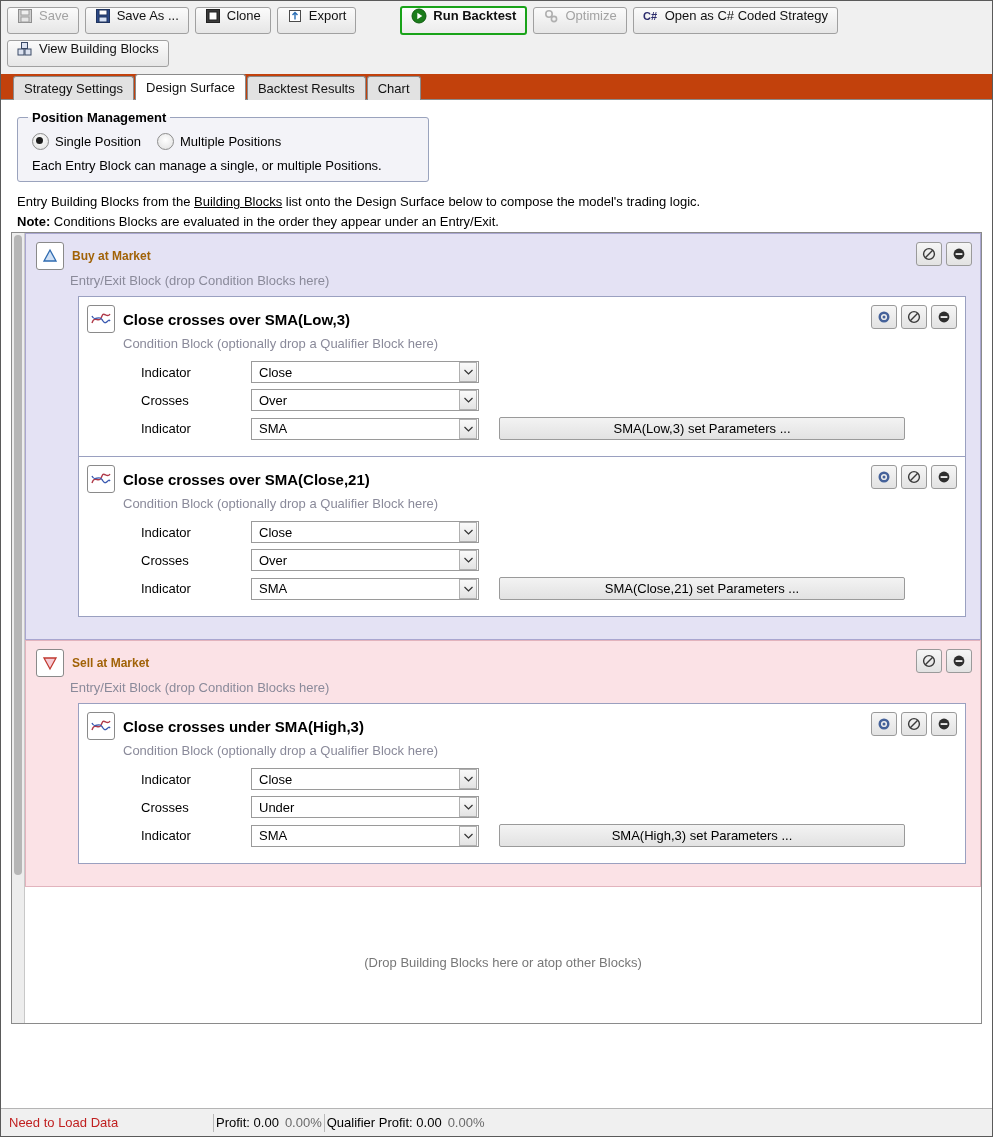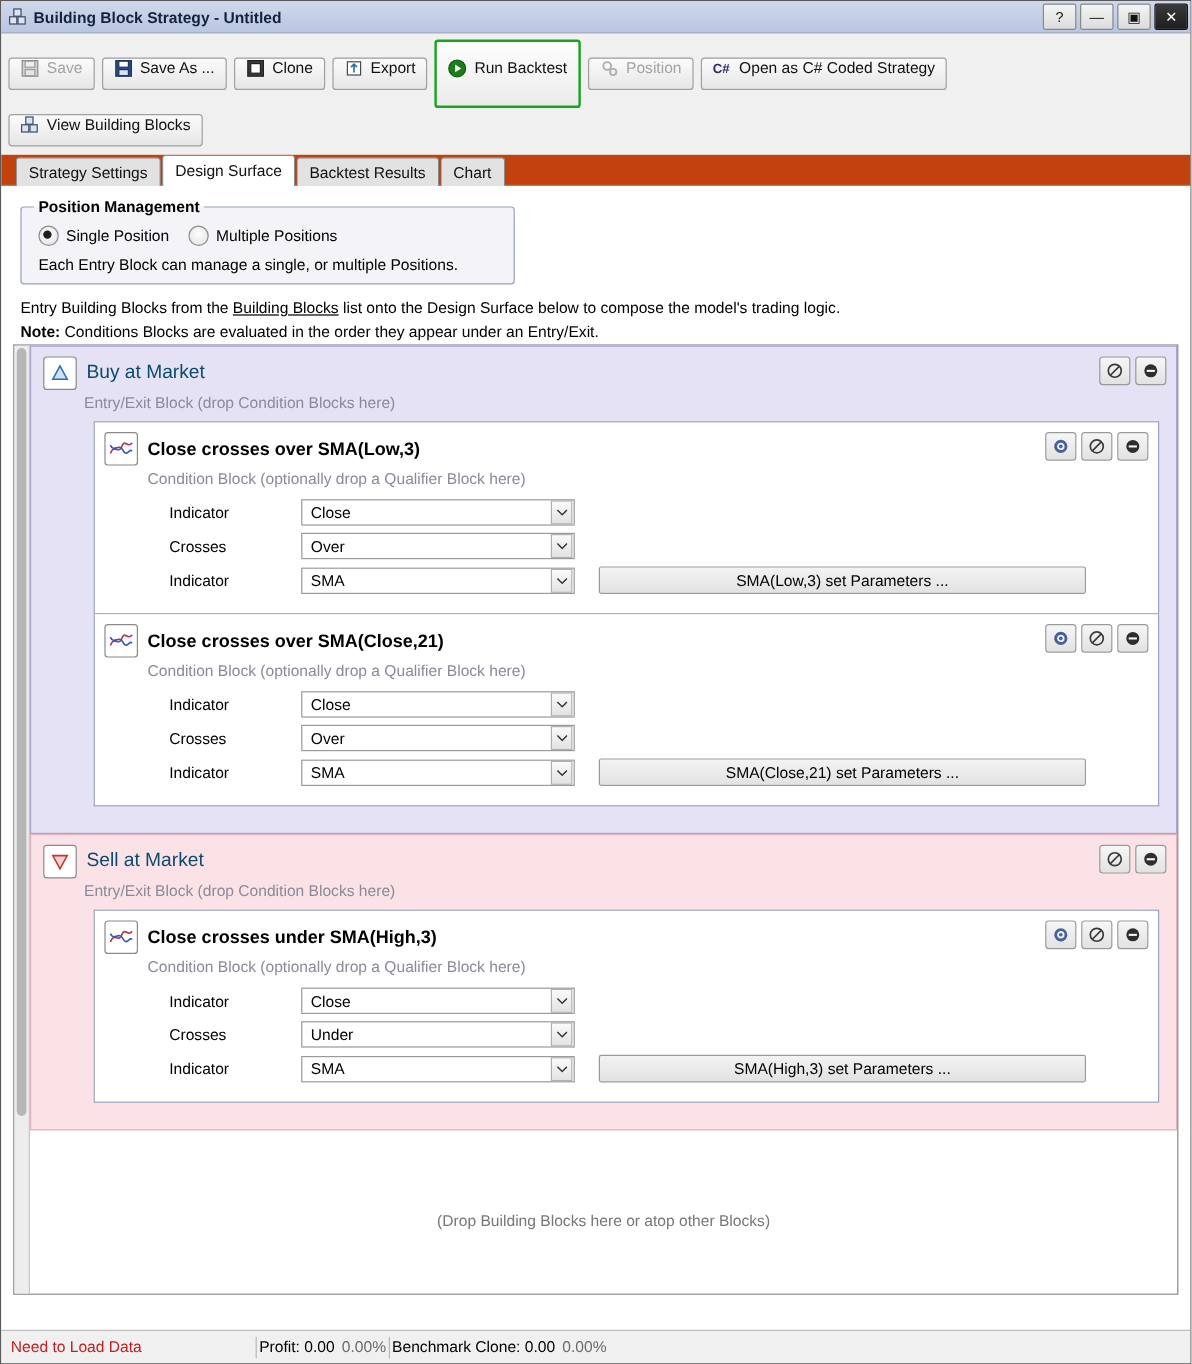--- a/index.html
+++ b/index.html
@@ -90,22 +90,23 @@
     border: 1px solid #a0a0a0;
     border-radius: 3px;
     font-size: 13px;
     color: #111;
     white-space: nowrap;
   }
   .tb-btn.disabled { color: #a3a3a3; }
   .tb-btn.run {
     border: 2px solid #19a319;
     background: linear-gradient(to bottom, #fdfdfd, #ececec);
-    font-weight: normal;
-    padding: 14px 9px;
+    font-weight: bold;
+    padding: 0 9px;
+    margin-left: 38px;
   }
   .ico {
     display: inline-block;
     width: 16px;
     height: 16px;
     flex: 0 0 auto;
   }
   .ico svg { display: block; }
 
   
@@ -265,23 +266,23 @@
     border: 1px solid #8a8a8a;
     background: #ffffff;
     border-radius: 3px;
     display: flex;
     align-items: center;
     justify-content: center;
     margin-right: 8px;
     flex: 0 0 auto;
   }
   .entry-title {
-    font-size: 16px;
-    font-weight: normal;
-    color: #0c4a6e;
+    font-size: 12px;
+    font-weight: bold;
+    color: #a16207;
   }
   .head-actions {
     position: absolute;
     right: 8px;
     top: 8px;
     display: flex;
     gap: 4px;
   }
   .sq-btn {
     width: 24px; height: 22px;
@@ -420,35 +421,20 @@
     height: 18px;
     background: #b9b9b9;
   }
   .muted { color: #6a6a6a; }
 </style>
 </head>
 <body>
 
 <div id="app">
 
-  <div class="titlebar">
-    <span class="title-icon">
-      <svg width="16" height="16" viewBox="0 0 16 16">
-        <rect x="1" y="8" width="6" height="6" fill="#dde3f0" stroke="#3b4a66"></rect>
-        <rect x="8" y="8" width="6" height="6" fill="#dde3f0" stroke="#3b4a66"></rect>
-        <rect x="4.5" y="1.5" width="6" height="6" fill="#dde3f0" stroke="#3b4a66"></rect>
-      </svg>
-    </span>
-    <span class="title-text">Building Block Strategy - Untitled</span>
-    <span class="titlebar-spacer"></span>
-    <span class="win-btn">?</span>
-    <span class="win-btn">—</span>
-    <span class="win-btn">▣</span>
-    <span class="win-btn close">✕</span>
-  </div>
 
   <div class="toolbar">
     <div class="toolbar-row">
 
       <div class="tb-btn disabled">
         <span class="ico">
           <svg width="16" height="16" viewBox="0 0 16 16">
             <rect x="1.5" y="1.5" width="13" height="13" fill="#cfcfcf" stroke="#8e8e8e"></rect>
             <rect x="4" y="2" width="8" height="5" fill="#efefef" stroke="#9e9e9e"></rect>
             <rect x="4" y="9" width="8" height="5" fill="#e6e6e6" stroke="#9e9e9e"></rect>
@@ -498,21 +484,21 @@
         <span>Run Backtest</span>
       </div>
 
       <div class="tb-btn disabled">
         <span class="ico">
           <svg width="16" height="16" viewBox="0 0 16 16">
             <circle cx="6" cy="6" r="3.2" fill="none" stroke="#b0b0b0" stroke-width="1.6"></circle>
             <circle cx="11" cy="11" r="2.6" fill="none" stroke="#b0b0b0" stroke-width="1.6"></circle>
           </svg>
         </span>
-        <span>Position</span>
+        <span>Optimize</span>
       </div>
 
       <div class="tb-btn">
         <span class="ico">
           <svg width="16" height="16" viewBox="0 0 16 16">
             <text x="0" y="12" font-family="Liberation Sans" font-size="11" font-weight="bold" fill="#2b2b6b">C#</text>
           </svg>
         </span>
         <span>Open as C# Coded Strategy</span>
       </div>
@@ -839,18 +825,18 @@
 
   <div class="statusbar">
     <div class="status-cell need">Need to Load Data</div>
     <div class="status-sep"></div>
     <div class="status-cell">
       <span>Profit: 0.00</span>
       <span class="muted">0.00%</span>
     </div>
     <div class="status-sep"></div>
     <div class="status-cell">
-      <span>Benchmark Clone: 0.00</span>
+      <span>Qualifier Profit: 0.00</span>
       <span class="muted">0.00%</span>
     </div>
   </div>
 
 </div>
 
 </body></html>

